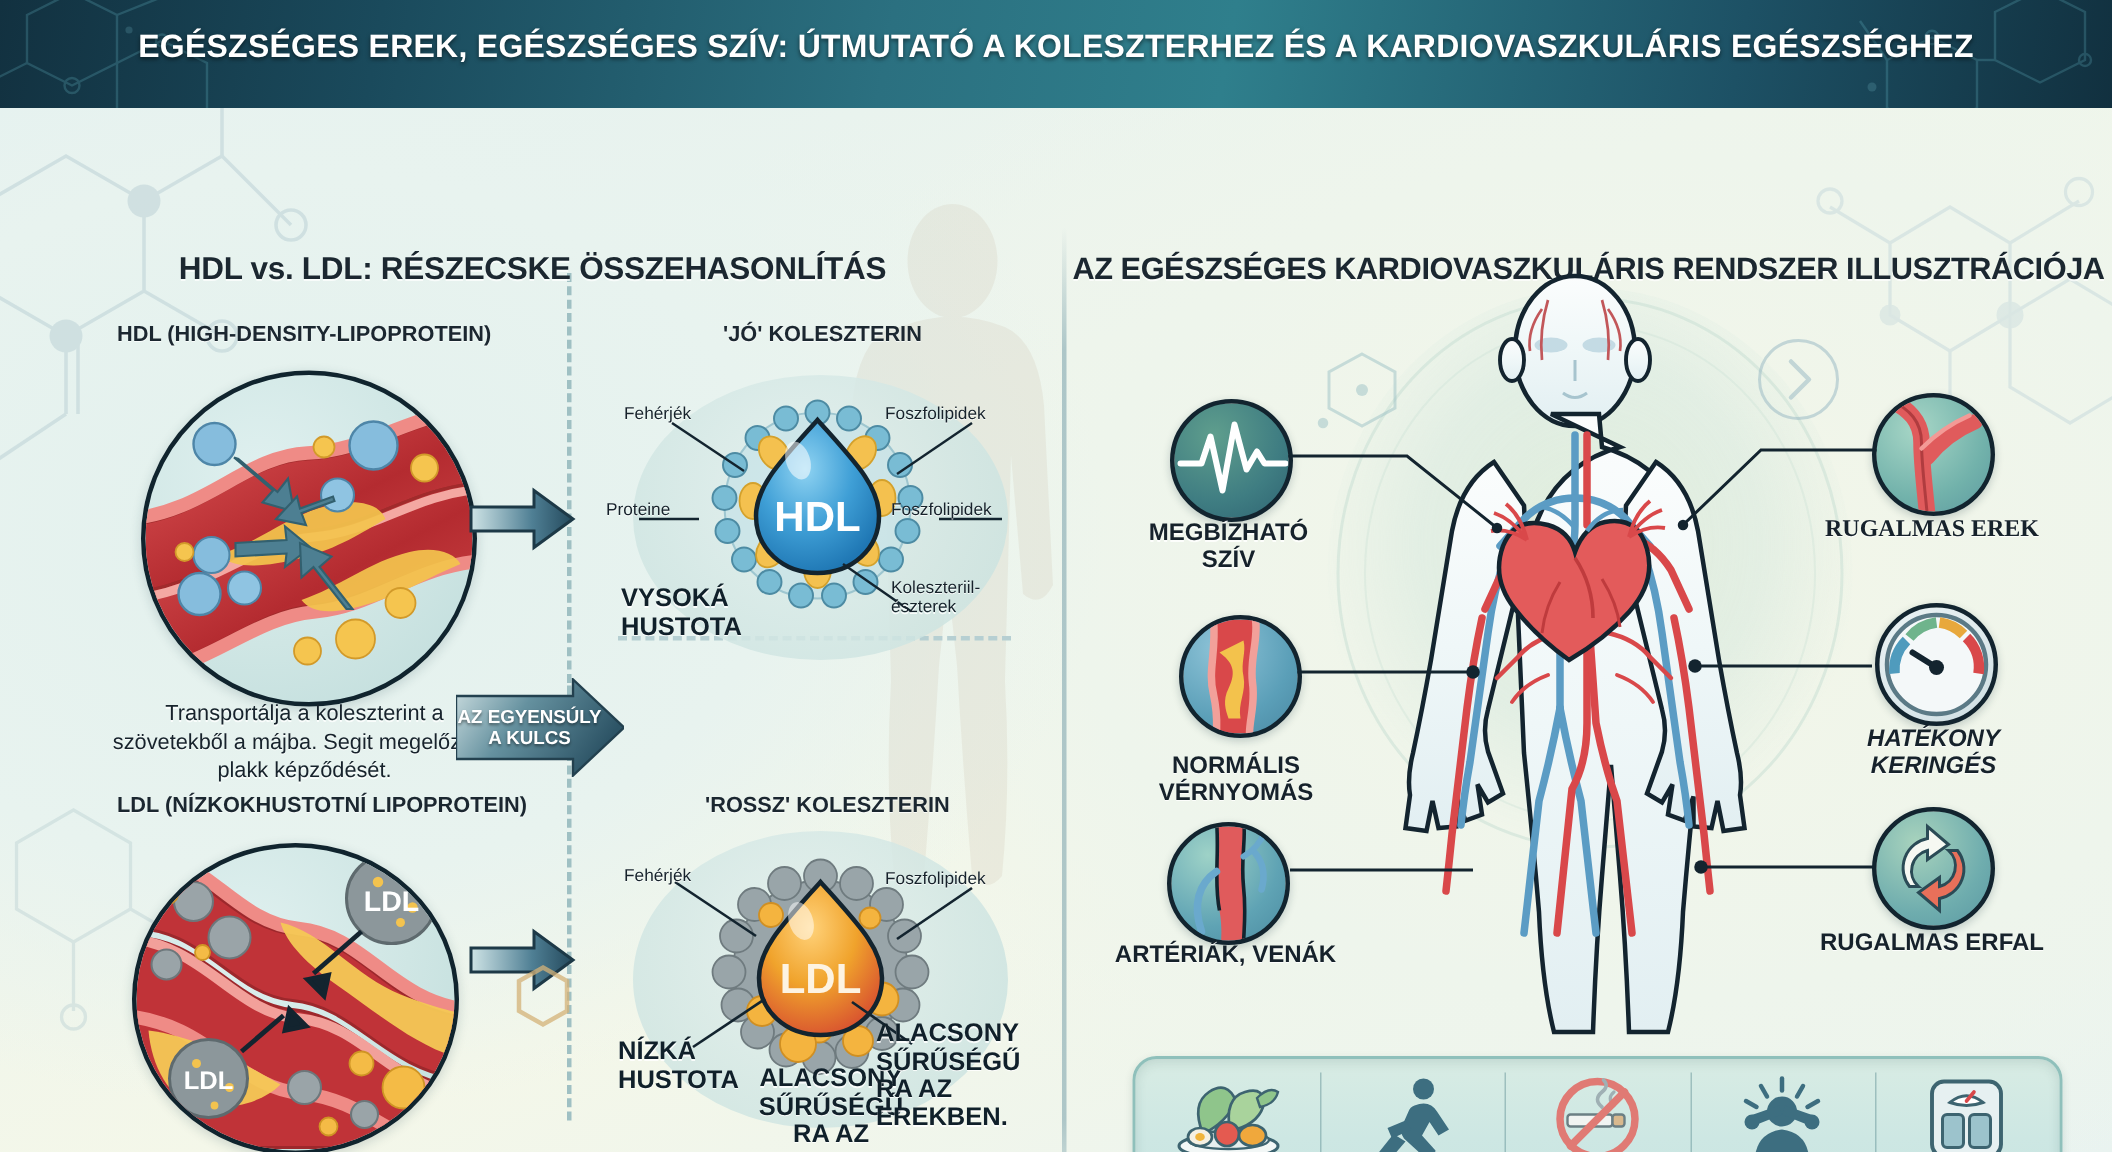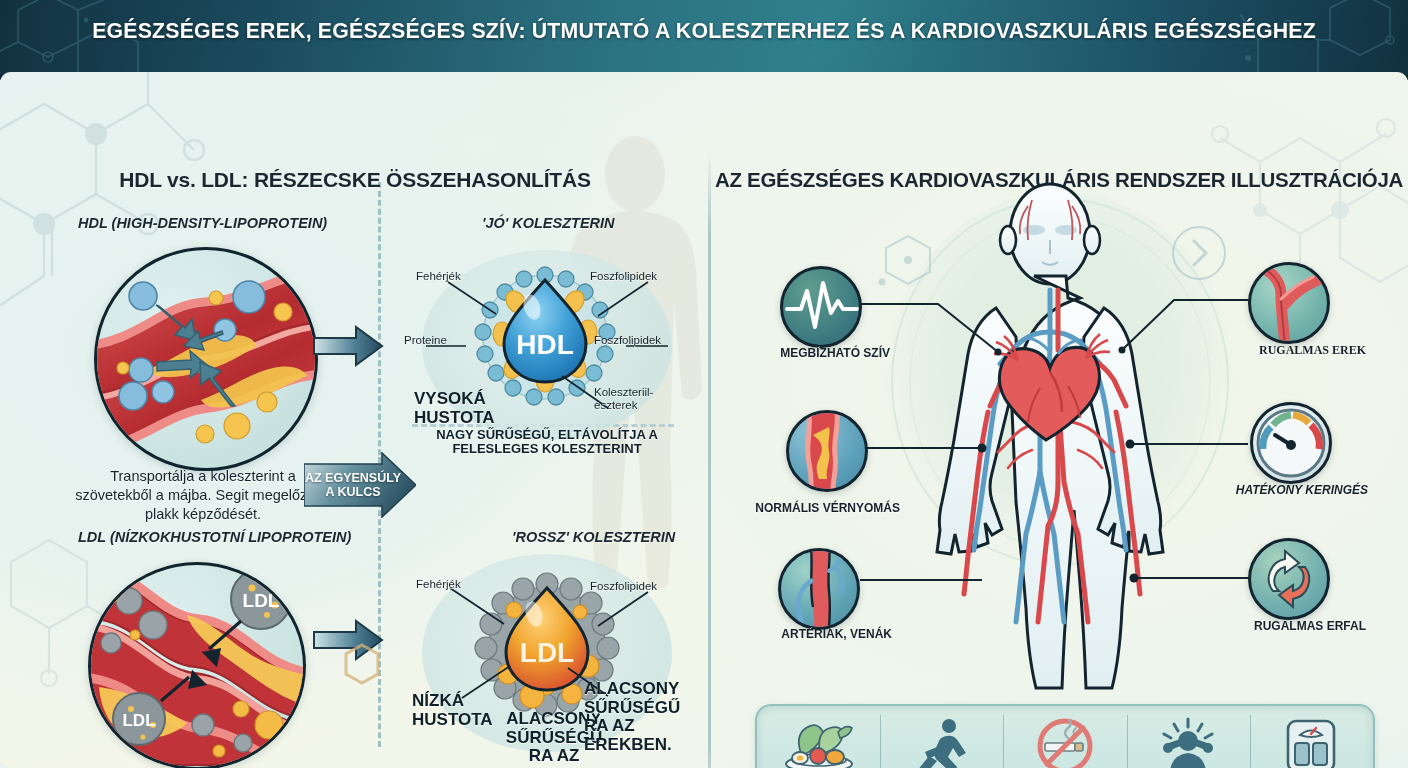--- a/index.html
+++ b/index.html
@@ -31,42 +31,41 @@
   }
 
   
   .canvas{
     position:absolute;left:0;top:72px;width:1408px;height:696px;
     background:
       radial-gradient(ellipse 720px 520px at 14% 40%, #e3f1ee 0%, #e8f3ef 45%, rgba(240,245,234,0) 75%),
       radial-gradient(ellipse 760px 560px at 78% 45%, #f3f6e8 0%, #eef5ec 50%, rgba(238,245,236,0) 80%),
       linear-gradient(160deg,#e4f1f0 0%,#eef5ec 35%,#f4f7e9 62%,#e9f3f0 100%);
     overflow:hidden;
-    border-radius:11px;
   }
   .mol{position:absolute;opacity:.5;}
 
   
   .panel-divider{
     position:absolute;left:708px;top:80px;width:3px;height:676px;
     background:linear-gradient(180deg,rgba(150,180,185,0),rgba(120,160,170,.55) 12%,rgba(120,160,170,.55) 88%,rgba(150,180,185,0));
   }
 
   .sect-title{
     position:absolute;font-weight:bold;color:#1b2730;
     font-family:"Liberation Sans", sans-serif;
     text-align:center;white-space:nowrap;
     text-shadow:0 1px 0 rgba(255,255,255,.7);
   }
   #left-title{left:60px;top:96px;width:590px;font-size:21px;letter-spacing:-.2px;}
   #right-title{left:714px;top:96px;width:690px;font-size:20.5px;letter-spacing:-.3px;}
 
   .sub-head{
     position:absolute;font-weight:bold;color:#1b2730;font-size:14.5px;
-    white-space:nowrap;text-shadow:0 1px 0 rgba(255,255,255,.75);font-style:italic;
+    white-space:nowrap;text-shadow:0 1px 0 rgba(255,255,255,.75);
   }
 
   
   .vcircle{
     position:absolute;border-radius:50%;
     border:3px solid #10242e;overflow:hidden;
     background:radial-gradient(circle at 35% 30%,#dff0ef 0%,#cfe6e4 55%,#bfdcdb 100%);
     box-shadow:0 2px 8px rgba(20,60,70,.18);
   }
 
@@ -109,22 +108,22 @@
   }
 
   
   .node{
     position:absolute;width:76px;height:76px;border-radius:50%;
     border:3px solid #12242f;overflow:hidden;
     box-shadow:0 2px 6px rgba(20,50,60,.22);
     background:radial-gradient(circle at 35% 28%,#9fcfc4 0%,#74b3ac 60%,#5a9aa0 100%);
   }
   .nodelabel{
-    position:absolute;font-weight:bold;font-size:12px;color:#16222b;
-    text-align:right;line-height:1.12;
+    position:absolute;font-weight:bold;font-size:16px;color:#16222b;
+    text-align:center;line-height:1.12;
     text-shadow:0 1px 0 rgba(255,255,255,.85);
   }
 
   
   .lifebar{
     position:absolute;left:755px;top:632px;width:616px;height:118px;
     border-radius:16px;border:2px solid #8fc0bb;
     background:linear-gradient(180deg,#d8ece4 0%,#cde7e3 45%,#c6e3e0 100%);
     box-shadow:0 2px 8px rgba(30,70,70,.14) inset, 0 2px 6px rgba(20,60,60,.12);
     display:flex;align-items:stretch;
@@ -355,21 +354,20 @@
         <line x1="256" y1="78" x2="214" y2="78"></line>
         <line x1="196" y1="140" x2="150" y2="108"></line>
       </g>
     </svg>
     <div class="plabel" style="left:416px;top:198px;">Fehérjék</div>
     <div class="plabel" style="left:590px;top:198px;">Foszfolipidek</div>
     <div class="plabel" style="left:404px;top:262px;">Proteine</div>
     <div class="plabel" style="left:594px;top:262px;">Foszfolipidek</div>
     <div class="plabel two" style="left:594px;top:314px;width:96px;">Koleszteriil-észterek</div>
     <div class="boldlab" style="left:414px;top:318px;width:90px;">VYSOKÁ HUSTOTA</div>
-    <div class="boldlab" style="left:412px;top:356px;width:270px;text-align:center;font-size:13px;">NAGY SŰRŰSÉGŰ, ELTÁVOLÍTJA A FELESLEGES KOLESZTERINT</div>
 
     <div class="bodytext" style="left:72px;top:395px;width:262px;">Transportálja a koleszterint a szövetekből a májba. Segit megelőzni a plakk képződését.</div>
 
     <div class="arrowbox" style="left:304px;top:380px;width:112px;height:66px;">
       <svg width="112" height="66" viewBox="0 0 112 66" style="position:absolute;left:0;top:0;">
         <defs>
             <linearGradient id="agr2" x1="0" y1="0" x2="1" y2="0.4">
           <stop offset="0" stop-color="#cfe0e2"></stop>
               <stop offset="45%" stop-color="#65919f"></stop>
               <stop offset="100%" stop-color="#2d5466"></stop>
@@ -430,21 +428,21 @@
 
         <g stroke="#13242f" stroke-width="3.2" fill="#13242f">
           <line x1="150" y1="56" x2="118" y2="84"></line>
           <path d="M114 88 l14 -3 l-3 14 z"></path>
           <line x1="70" y1="136" x2="98" y2="112"></line>
           <path d="M102 108 l-3 14 l14 -3 z"></path>
         </g>
       </svg>
     </div>
 
-    <div class="sub-head" style="left:470px;top:457px;margin-left:42px;">'ROSSZ' KOLESZTERIN</div>
+    <div class="sub-head" style="left:470px;top:457px;">'ROSSZ' KOLESZTERIN</div>
 
     <div class="pcircle" style="left:422px;top:482px;width:250px;height:198px;"></div>
     <svg style="position:absolute;left:472px;top:498px;" width="150" height="150" viewBox="0 0 150 150">
       <defs>
         <radialGradient id="ldlg" cx="42%" cy="30%" r="72%">
           <stop offset="0" stop-color="#ffd27a"></stop>
             <stop offset="52%" stop-color="#f0a32c"></stop>
             <stop offset="100%" stop-color="#d9552f"></stop>
         </radialGradient>
       </defs>

